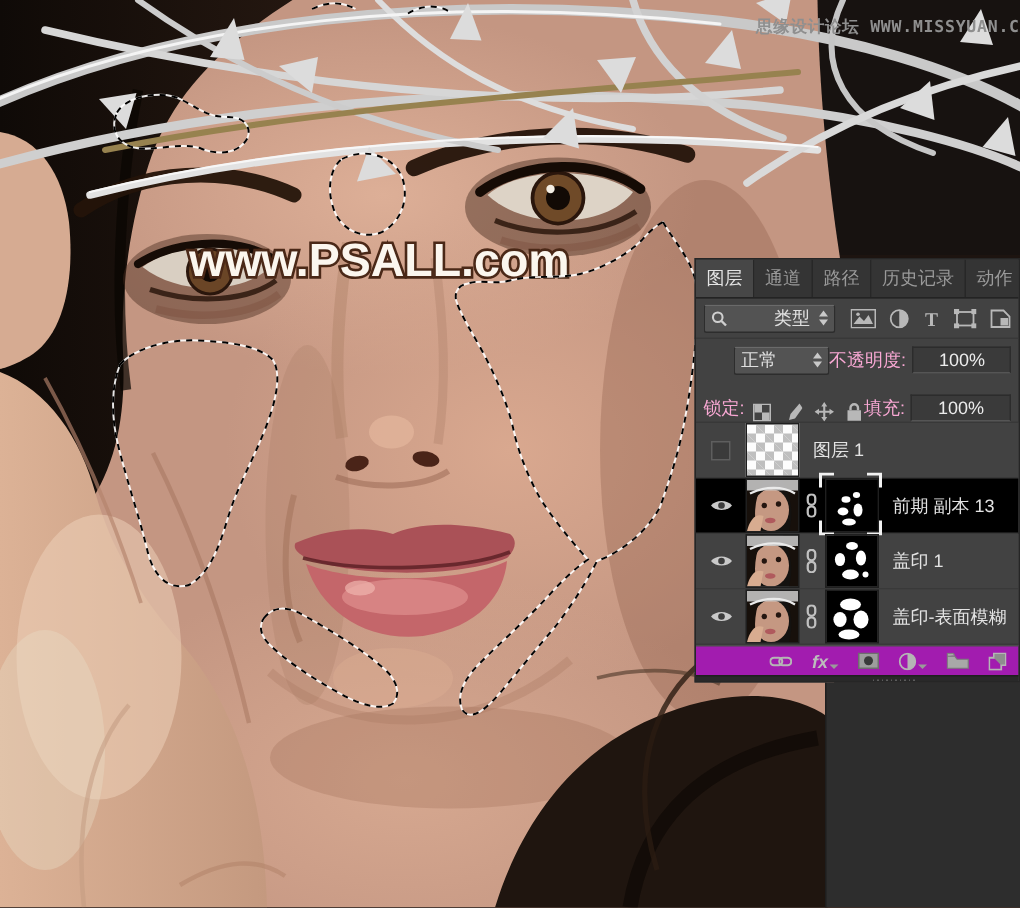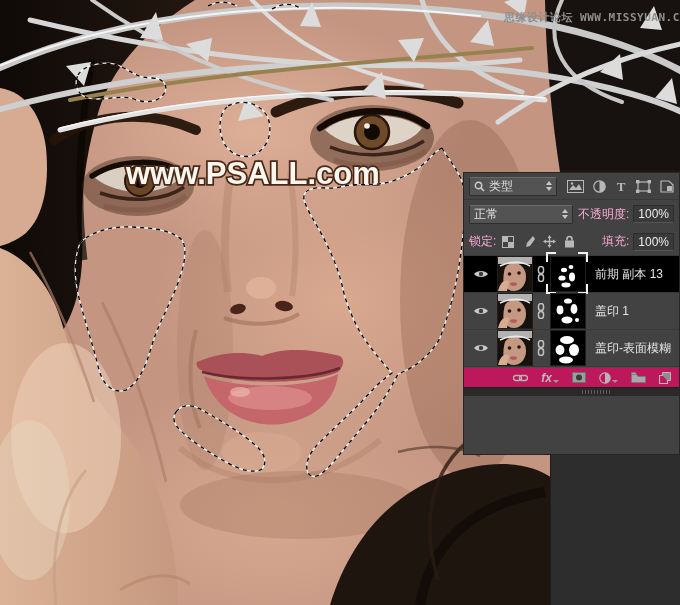--- a/index.html
+++ b/index.html
@@ -16,34 +16,34 @@
     background:#424242;border:1px solid #262626;box-sizing:border-box;overflow:hidden;
     font-size:12px;color:#d6d6d6;}
   .tabbar{height:25px;background:#2e2e2e;display:flex;align-items:stretch;
     border-bottom:1px solid #232323;overflow:hidden;}
   .tab{display:flex;align-items:center;padding:0 7px;color:#9a9a9a;background:#343434;
     border-right:1px solid #272727;white-space:nowrap;font-size:12px;}
   .tab.active{background:#474747;color:#e4e4e4;}
   .prow{display:flex;align-items:center;padding:0 5px;box-sizing:border-box;}
   .filter-row{height:27px;border-bottom:1px solid #383838;}
   .blend-row{height:28px;}
-  .lock-row{height:28px;border-bottom:1px solid #383838;}
+  .lock-row{height:28px;border-bottom:1px solid #383838;align-items:flex-end;}
   .dd{height:19px;background:#535353;border:1px solid #2d2d2d;border-top-color:#6a6a6a;
     border-radius:2px;display:flex;align-items:center;padding:0 4px;gap:4px;box-sizing:border-box;}
   .dd .lbl{flex:1;color:#e0e0e0;}
   .updown{display:flex;flex-direction:column;gap:2px;margin-left:2px;}
   .updown i{display:block;width:0;height:0;border-left:3.5px solid transparent;
     border-right:3.5px solid transparent;}
   .updown i.up{border-bottom:4px solid #c9c9c9;}
   .updown i.dn{border-top:4px solid #c9c9c9;}
   .ficons{display:flex;align-items:center;gap:9px;margin-left:10px;}
   .ficons svg{display:block;}
   .plabel{color:#f9a8d4;white-space:nowrap;}
   .val{background:#3a3a3a;border:1px solid #2c2c2c;border-bottom-color:#555;
-    color:#ececec;padding:1px 4px;margin-left:4px;min-width:30px;text-align:left;}
+    color:#ececec;padding:1px 17px;margin-left:4px;min-width:30px;text-align:left;}
   .spacer{flex:1;}
   .lockicons{display:flex;align-items:center;gap:8px;margin-left:6px;}
 
   
   .layer-list{background:#424242;}
   .lrow{height:37px;display:flex;align-items:center;border-bottom:1px solid #393939;
     box-sizing:border-box;background:#424242;}
   .lrow.selected{background:#000000;}
   .viscol{width:33px;display:flex;justify-content:center;align-items:center;flex:none;}
   .visbox{width:13px;height:13px;border:1px solid #5e5e5e;background:#3b3b3b;box-sizing:border-box;}
@@ -52,21 +52,21 @@
   .thumb.checker{background:
     linear-gradient(45deg,#bfbfbf 25%,transparent 25%,transparent 75%,#bfbfbf 75%),
     linear-gradient(45deg,#bfbfbf 25%,transparent 25%,transparent 75%,#bfbfbf 75%),#fdfdfd;
     background-size:12px 12px;background-position:0 0,6px 6px;}
   .linkcol{width:14px;display:flex;justify-content:center;flex:none;margin:0 1px;}
   .maskwrap{position:relative;flex:none;margin-left:1px;}
   .brackets{position:absolute;left:-4px;top:-4px;pointer-events:none;}
   .lname{margin-left:9px;color:#e3e3e3;white-space:nowrap;overflow:hidden;}
 
   
-  .bbar{height:19px;background:#be185d;border-top:1px solid #4c4c4c;display:flex;
+  .bbar{height:19px;background:#a21caf;border-top:1px solid #4c4c4c;display:flex;
     align-items:center;justify-content:flex-end;gap:13px;padding:0 8px;}
   .bbar .bico{display:flex;align-items:center;color:#b5b5b5;}
   .fxtxt{font-style:italic;font-weight:bold;font-size:12px;color:#bcbcbc;line-height:1;}
   .tinytri{width:0;height:0;border-left:3px solid transparent;border-right:3px solid transparent;
     border-top:3.5px solid #9a9a9a;margin-left:1px;align-self:flex-end;margin-bottom:1px;}
   .gripstrip{height:8px;background:#292929;border-top:1px solid #1f1f1f;position:relative;}
   .grip{position:absolute;left:118px;top:2px;width:28px;height:4px;
     background:repeating-linear-gradient(90deg,#5c5c5c 0 1px,transparent 1px 3px);}
 </style>
 </head>
@@ -243,23 +243,30 @@
         <circle cx="11.5" cy="17" r="1.8" fill="#241610"></circle>
         <circle cx="21" cy="16" r="1.8" fill="#241610"></circle>
         <ellipse cx="15.5" cy="27" rx="3.5" ry="1.8" fill="#b05a5d"></ellipse>
         <path d="M0,34 C2,26 6,22 11,24 L9,34 Z" fill="#d8ac90"></path>
       </g>
     </defs>
   </svg>
 
   <div id="layers-panel">
 
+    <div class="tabbar">
+      <div class="tab active">图层</div>
+      <div class="tab">通道</div>
+      <div class="tab">路径</div>
+      <div class="tab">历史记录</div>
+      <div class="tab">动作</div>
+    </div>
 
     <div class="prow filter-row">
-      <div class="dd" style="width:90px;">
+      <div class="dd" style="width:90px;text-align:right;">
         <svg width="11" height="11" viewBox="0 0 11 11">
           <circle cx="4.5" cy="4.5" r="3.2" fill="none" stroke="#cfcfcf" stroke-width="1.4"></circle>
           <line x1="7" y1="7" x2="10" y2="10" stroke="#cfcfcf" stroke-width="1.6"></line>
         </svg>
         <span class="lbl">类型</span>
         <span class="updown">
             <i class="up"></i>
             <i class="dn"></i>
           </span>
       </div>
@@ -284,21 +291,21 @@
             <rect x="11.6" y="9.6" width="3.4" height="3.4" fill="#b8b8b8"></rect>
         </svg>
         <svg width="14" height="13" viewBox="0 0 14 13">
           <path d="M1,1 h8 l4,4 v7 h-12 Z" fill="none" stroke="#b8b8b8" stroke-width="1.2"></path>
           <rect x="7" y="6" width="5" height="5" fill="#b8b8b8"></rect>
         </svg>
       </div>
     </div>
 
     <div class="prow blend-row">
-      <div class="dd" style="width:104px;">
+      <div class="dd" style="width:104px;margin-left:20px;">
         <span class="lbl">正常</span>
         <span class="updown">
             <i class="up"></i>
             <i class="dn"></i>
           </span>
       </div>
       <span class="spacer"></span>
       <span class="plabel">不透明度:</span>
       <span class="val">100%</span>
     </div>
@@ -322,20 +329,27 @@
           <path d="M3,5.5 V4 a2.5,2.5 0 0 1 5,0 V5.5" fill="none" stroke="#b8b8b8" stroke-width="1.6"></path>
         </svg>
       </span>
       <span class="spacer"></span>
       <span class="plabel">填充:</span>
       <span class="val">100%</span>
     </div>
 
     <div class="layer-list">
 
+      <div class="lrow">
+        <div class="viscol">
+          <div class="visbox"></div>
+        </div>
+        <div class="thumb checker"></div>
+        <span class="lname">图层 1</span>
+      </div>
 
       <div class="lrow selected">
         <div class="viscol">
           <svg width="16" height="10" viewBox="0 0 16 10">
             <path d="M1,5 C4,1 12,1 15,5 C12,9 4,9 1,5 Z" fill="#c9c9c9"></path>
             <circle cx="8" cy="5" r="2.2" fill="#3c3c3c"></circle>
           </svg>
         </div>
         <div class="thumb">
           <svg width="34" height="34">

